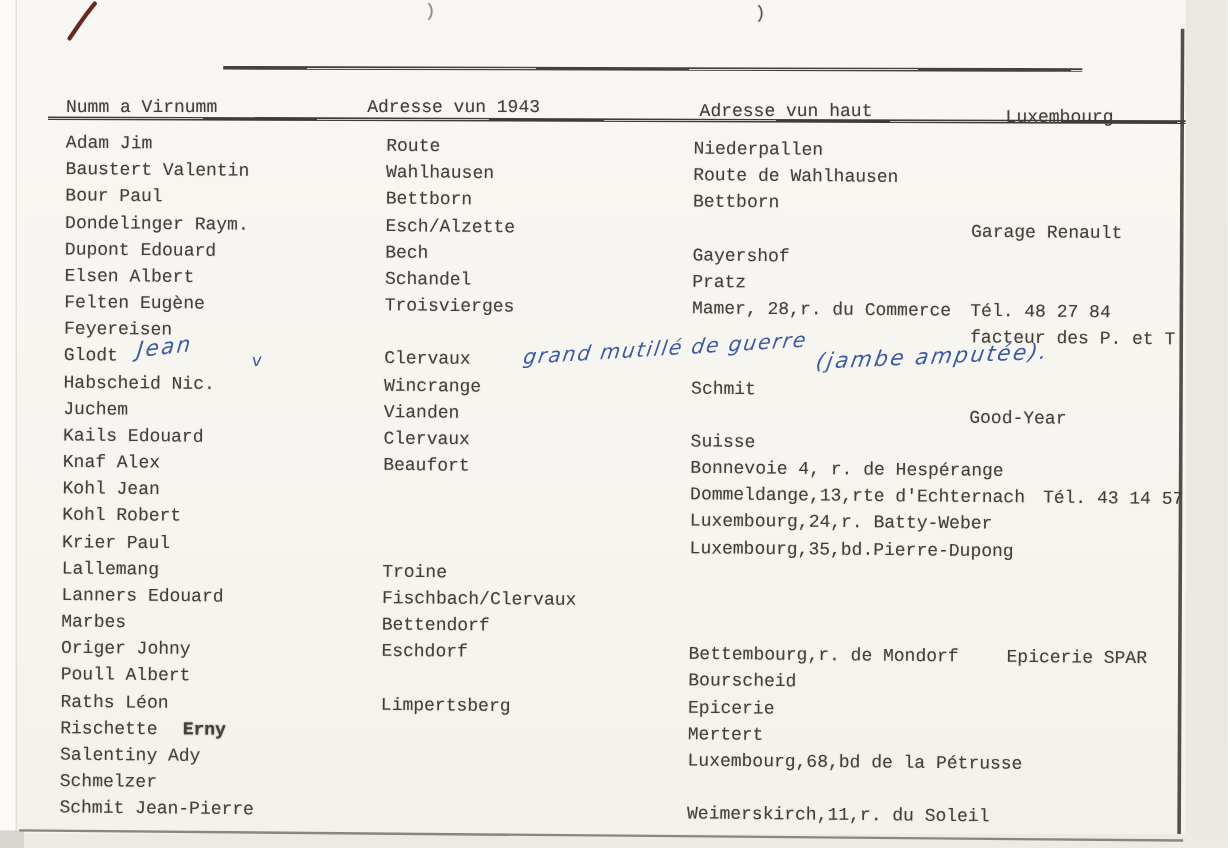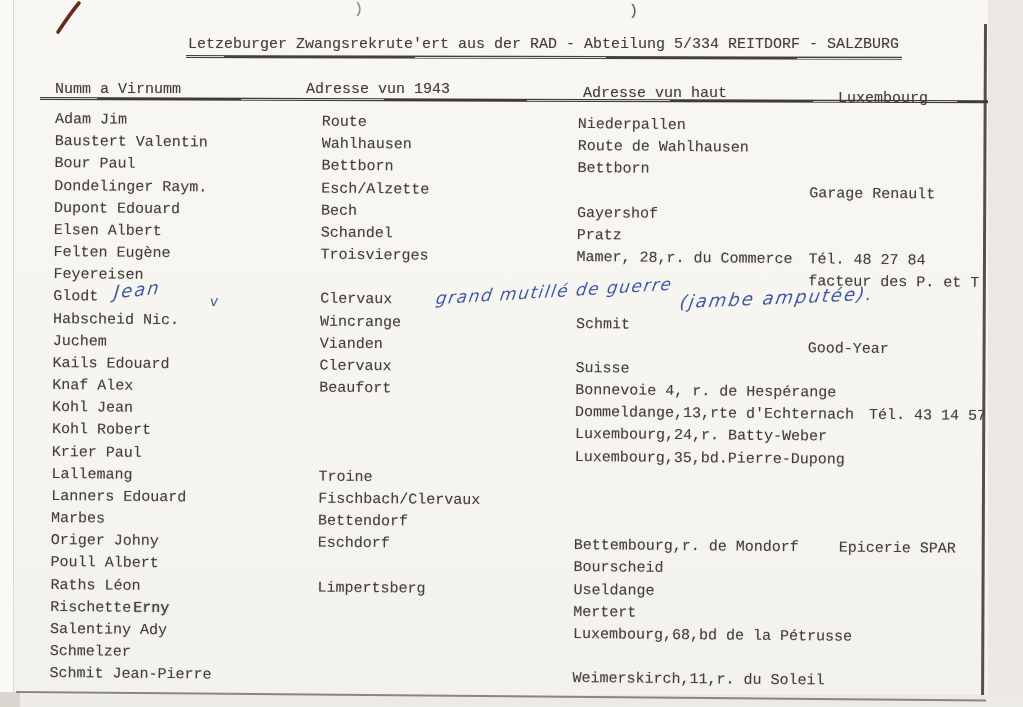--- a/index.html
+++ b/index.html
@@ -25,21 +25,21 @@
   .col-head{top:80px;}
   #h-name{left:55px;} #h-a43{left:306px;} #h-now{left:583px;top:84px;} #h-rem{left:838px;top:89px;}
   .header-rule{position:absolute;left:40px;top:97px;width:948px;height:3px;
     background:linear-gradient(#3f3b36 0 1.3px,rgba(63,59,54,.25) 1.3px 1.8px,#3f3b36 1.8px 3px);transform:rotate(.2deg);transform-origin:left;}
 
   
   #table-rows{position:absolute;left:0;top:110px;width:1023px;height:580px;transform:rotate(.55deg);transform-origin:55px 0;}
   .row{position:absolute;left:0;width:100%;height:22px;}
   .cell{position:absolute;white-space:pre;color:#443f39;font:15px/20px "Liberation Mono","DejaVu Sans Mono",monospace;text-shadow:0 0 1px rgba(70,64,58,.35);}
   .c-name{left:55px;} .c-a43{left:322px;} .c-now{left:578px;} .c-rem{left:810px;}
-  .bold{font-weight:normal;text-shadow:0 0 1.4px rgba(50,45,40,.8);margin-left:2px;text-align:right;}
+  .bold{font-weight:bold;text-shadow:0 0 1.4px rgba(50,45,40,.8);margin-left:21px;text-align:right;}
 
   
   .hand{position:absolute;color:#3c5ba3;font-family:"DejaVu Sans",sans-serif;font-style:italic;white-space:pre;}
   #hand-jean{left:114px;top:279px;font-size:18px;letter-spacing:2px;transform:rotate(-6deg) skewX(-12deg);}
   #hand-caret{left:210px;top:293px;font-size:14px;transform:rotate(-4deg);}
   #hand-note1{left:436px;top:281px;font-size:17px;letter-spacing:1.5px;transform:rotate(-3.5deg) skewX(-12deg);}
   #hand-note2{left:680px;top:287px;font-size:18px;letter-spacing:2px;transform:rotate(-2.5deg) skewX(-12deg);}
 
   
   #paren-mid{left:354px;top:0;color:#8f8a82;}
@@ -59,21 +59,20 @@
   <div class="corner-shade"></div>
   <div class="bottom-line"></div>
 
   <svg class="pen-mark" width="42" height="38">
     <path d="M8 32 C 14 23, 23 10, 29 3" stroke="#6a2822" stroke-width="3.6" fill="none" stroke-linecap="round"></path>
   </svg>
 
   <span class="typed" id="paren-mid">)</span>
   <span class="typed" id="paren-right">)</span>
 
-  <div class="typed" id="doc-title">Letzeburger Zwangsrekrute'ert aus der RAD - Abteilung 5/334 REITDORF - SALZBURG</div>
   <div class="title-underline"></div>
 
   <div class="typed col-head" id="h-name">Numm a Virnumm</div>
   <div class="typed col-head" id="h-a43">Adresse vun 1943</div>
   <div class="typed col-head" id="h-now">Adresse vun haut</div>
   <div class="typed col-head" id="h-rem">Luxembourg</div>
   <div class="header-rule"></div>
 
   <div id="table-rows">
       <div class="row" style="top: 0px;">
@@ -171,21 +170,21 @@
         <span class="cell c-now">Bettembourg,r. de Mondorf</span>
         <span class="cell c-rem" style="left: 843px;">Epicerie SPAR</span>
       </div>
       <div class="row" style="top: 443.4px;">
         <span class="cell c-name">Poull Albert</span>
         <span class="cell c-now">Bourscheid</span>
       </div>
       <div class="row" style="top: 465.57px;">
         <span class="cell c-name">Raths Léon</span>
         <span class="cell c-a43">Limpertsberg</span>
-        <span class="cell c-now">Useldange</span>
+        <span class="cell c-now">Epicerie</span>
       </div>
       <div class="row" style="top: 487.74px;">
         <span class="cell c-name">Rischette<span class="bold">Erny</span></span>
         <span class="cell c-now">Mertert</span>
       </div>
       <div class="row" style="top: 509.91px;">
         <span class="cell c-name">Salentiny Ady</span>
         <span class="cell c-now">Luxembourg,68,bd de la Pétrusse</span>
       </div>
       <div class="row" style="top: 532.08px;">

